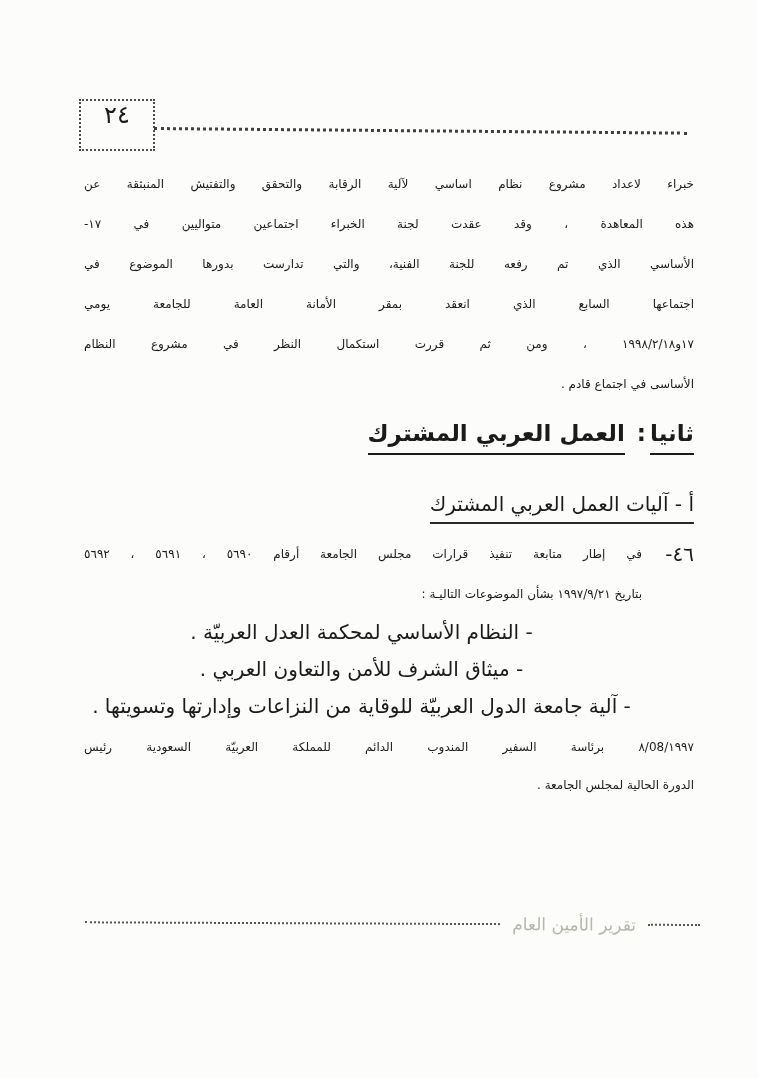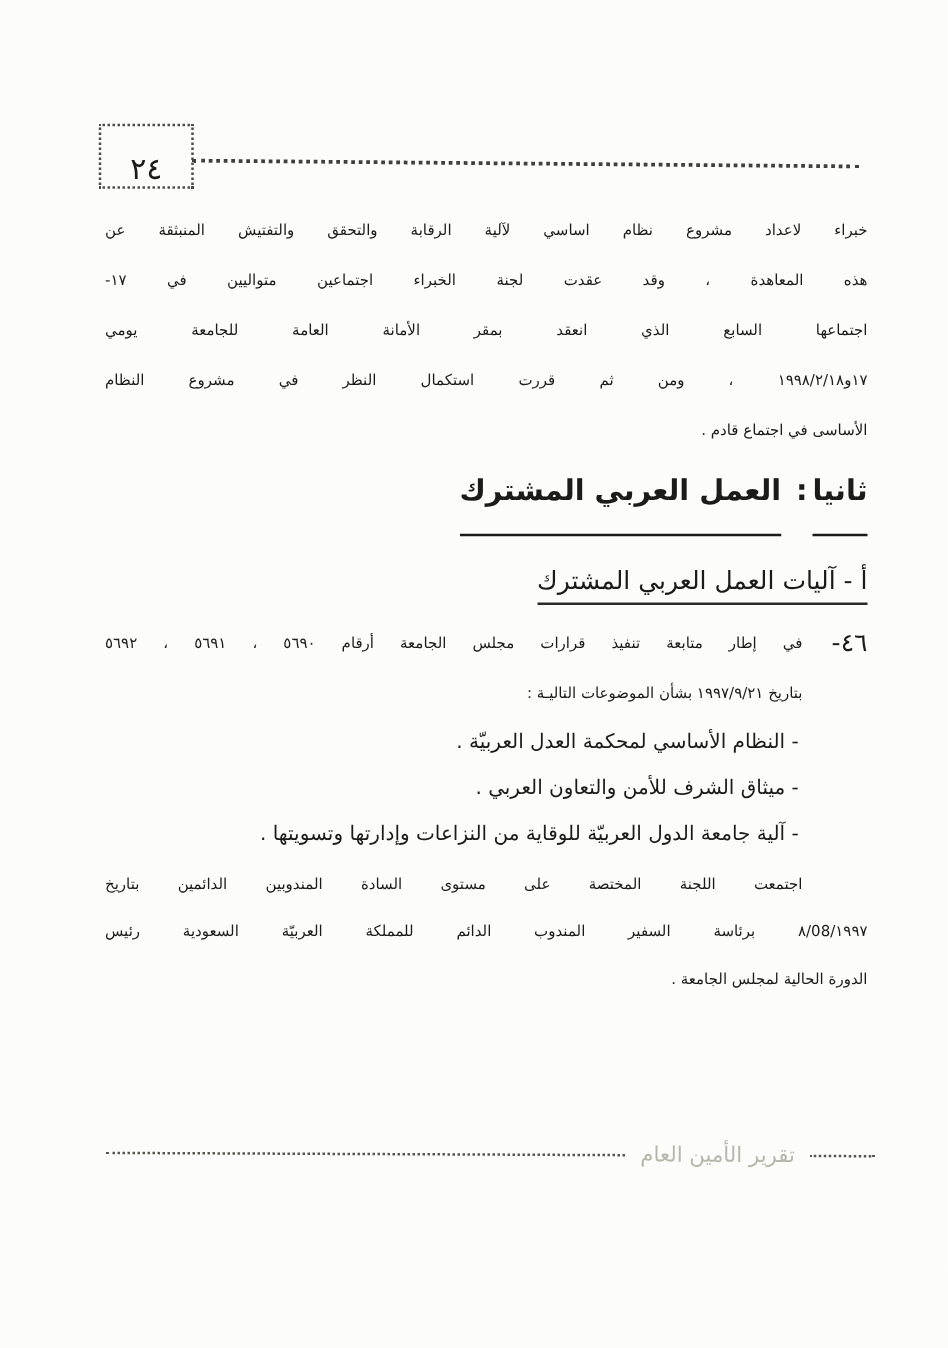--- a/index.html
+++ b/index.html
@@ -12,48 +12,48 @@
     direction:rtl;
     overflow:hidden;
     margin:0 auto;
   }
 
   
   .pagenum-box {
     position:absolute; top:99px; left:79px;
     width:72px; height:48px;
     border:2px dotted #4d4d4d;
-    display:flex; align-items:flex-end; justify-content:center;
+    display:flex; align-items:flex-start; justify-content:center;
     font-size:24px; letter-spacing:2px;
     background:#fcfcfa;
   }
   .head-rule {
     position:absolute; top:127px; left:154px; width:533px; height:0;
     border-top:3px dotted #3f3f3f;
     transform:rotate(0.5deg); transform-origin:left top;
   }
 
   
   .main { position:absolute; top:164px; right:64px; left:84px; }
 
   .line { font-size:12px; line-height:40px; }
   .just  { text-align:justify; text-align-last:justify; }
   .start { text-align:right; }
 
   .heading { margin:16px 0 0 0; font-size:23px; font-weight:bold; height:72px; }
-  .heading .u  { border-bottom:2.5px solid #1b1b1b; padding-bottom:21px; }
+  .heading .u  { border-bottom:2.5px solid #1b1b1b; padding-bottom:7px; }
   .heading .colon { padding:0 4px; font-weight:bold; }
 
   .subheading { margin:0 0 18px 0; font-size:20px; font-weight:normal; }
   .subheading .u { border-bottom:2px solid #2a2a2a; padding-bottom:6px; }
 
   .item46 { display:flex; }
   .item46 .num { width:52px; flex:0 0 52px; font-size:20px; line-height:40px; }
   .item46 .content { flex:1; }
-  .bullet { font-size:16px; line-height:37px; padding-right:3px; text-align:right; }
+  .bullet { font-size:20px; line-height:37px; padding-right:3px; text-align:center; }
 
   .par2 { margin-top:3px; }
   .par2 .line { line-height:38px; }
   .par2 .indent { padding-right:52px; }
 
   
   .footer {
     position:absolute; top:915px; left:85px; right:58px;
     display:flex; align-items:center;
     transform:rotate(0.25deg); transform-origin:right center;
@@ -75,20 +75,21 @@
   <div class="pagenum-box">
     <span>٢٤</span>
   </div>
   <div class="head-rule"></div>
 
   <div class="main">
 
     <section>
       <div class="line just">خبراء لاعداد مشروع نظام اساسي لآلية الرقابة والتحقق والتفتيش المنبثقة عن</div>
       <div class="line just">هذه المعاهدة ، وقد عقدت لجنة الخبراء اجتماعين متواليين في ١٧-</div>
+      <div class="line just">الأساسي الذي تم رفعه للجنة الفنية، والتي تدارست بدورها الموضوع في</div>
       <div class="line just">اجتماعها السابع الذي انعقد بمقر الأمانة العامة للجامعة يومي</div>
       <div class="line just">١٧و١٩٩٨/٢/١٨ ، ومن ثم قررت استكمال النظر في مشروع النظام</div>
       <div class="line start">الأساسى في اجتماع قادم .</div>
     </section>
 
     <h2 class="heading">
       <span class="u">ثانيا</span><span class="colon">:</span>
       <span class="u">العمل العربي المشترك</span>
     </h2>
 
@@ -101,21 +102,20 @@
       <div class="content">
         <div class="line just">في إطار متابعة تنفيذ قرارات مجلس الجامعة أرقام ٥٦٩٠ ، ٥٦٩١ ،  ٥٦٩٢</div>
         <div class="line start">بتاريخ ١٩٩٧/٩/٢١  بشأن الموضوعات التاليـة :</div>
         <div class="bullet">- النظام الأساسي لمحكمة العدل العربيّة .</div>
         <div class="bullet">- ميثاق الشرف للأمن والتعاون العربي .</div>
         <div class="bullet">- آلية جامعة الدول العربيّة للوقاية من النزاعات وإدارتها وتسويتها .</div>
       </div>
     </section>
 
     <section class="par2">
-      <div class="line just indent">اجتمعت اللجنة  المختصة على مستوى السادة المندوبين الدائمين بتاريخ</div>
       <div class="line just">١٩٩٧/08/٨ برئاسة السفير المندوب الدائم للمملكة العربيّة السعودية  رئيس</div>
       <div class="line start">الدورة الحالية لمجلس الجامعة .</div>
     </section>
 
   </div>
 
   <div class="footer">
     <span class="frule short"></span>
     <span class="ftext">تقرير الأمين العام</span>
     <span class="frule long"></span>

